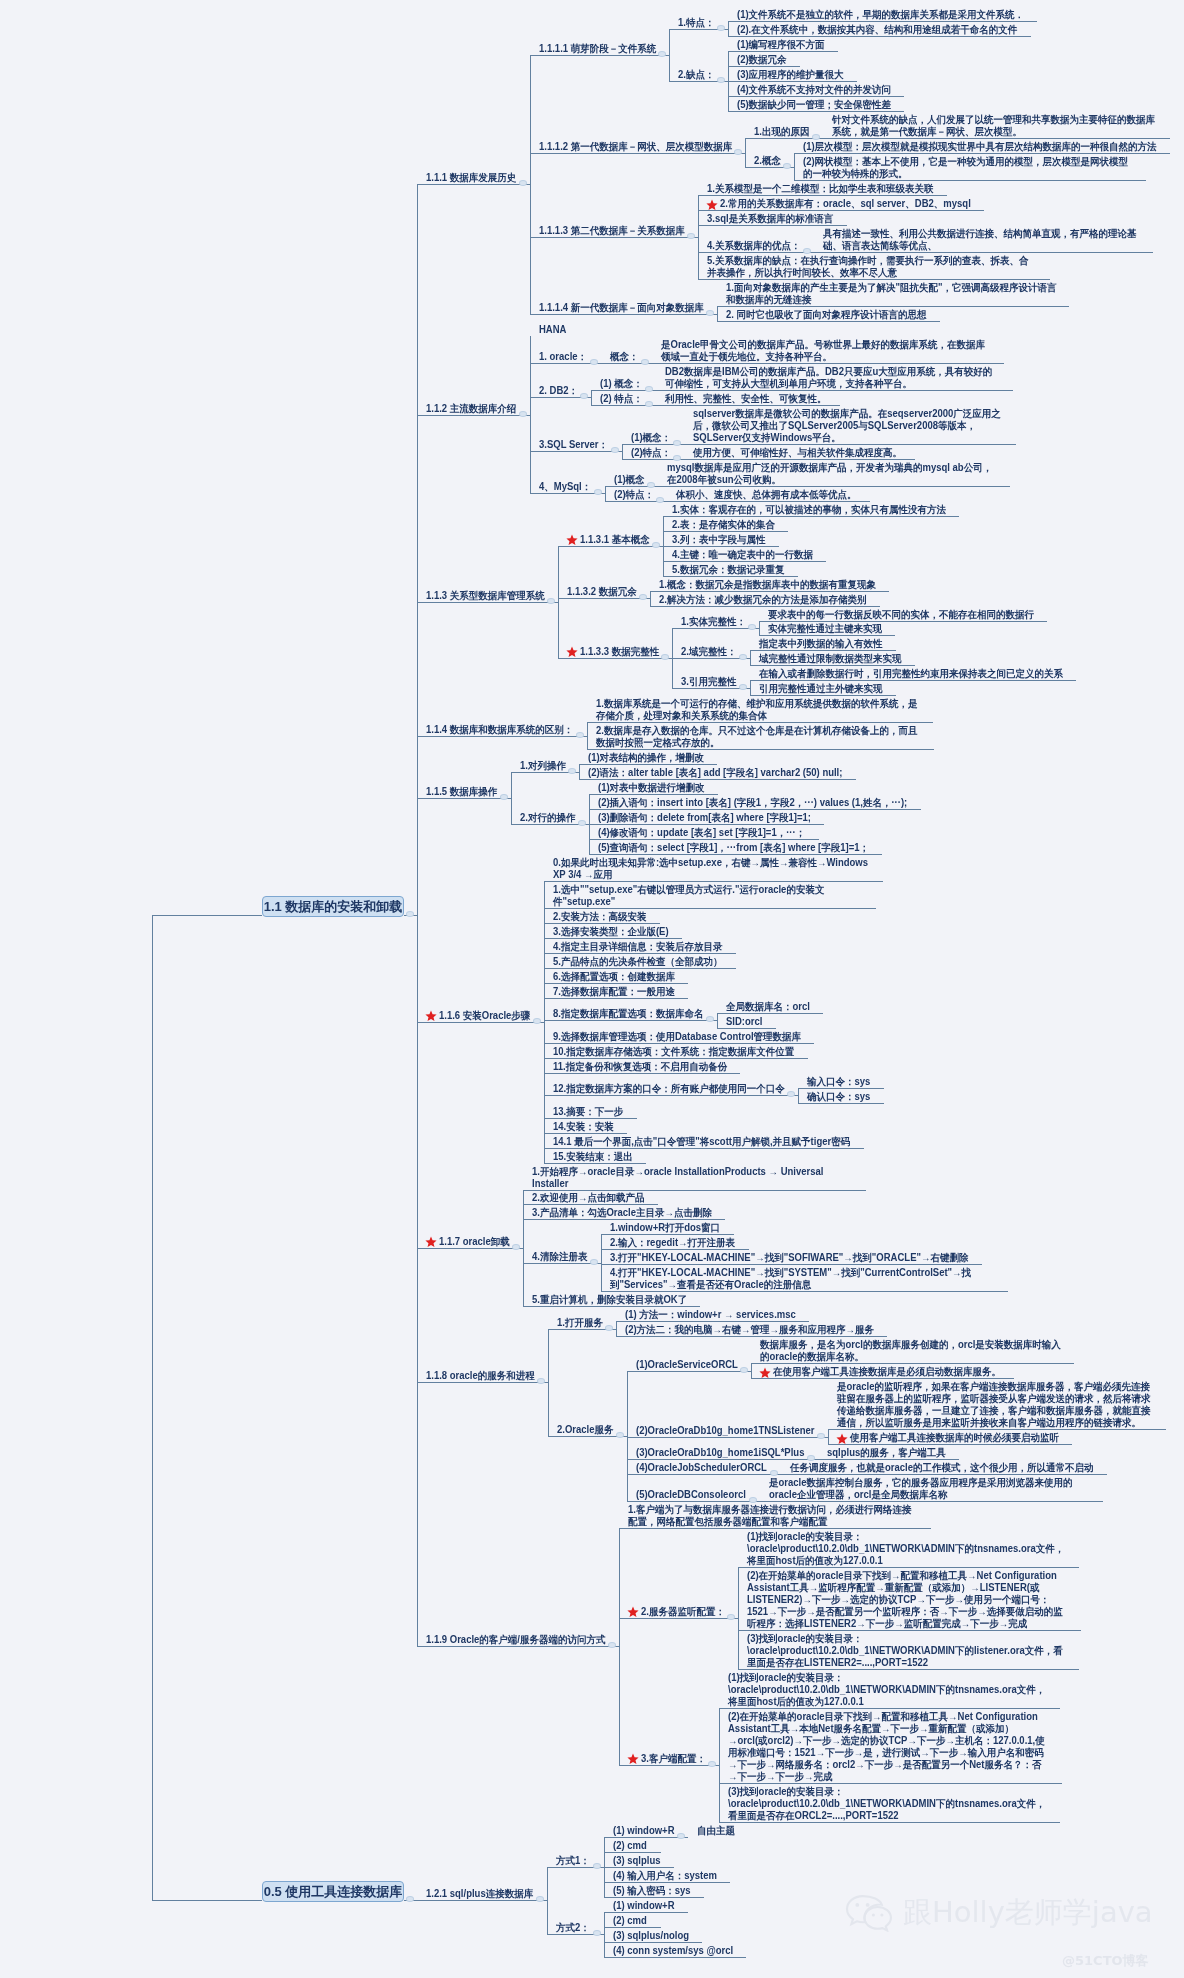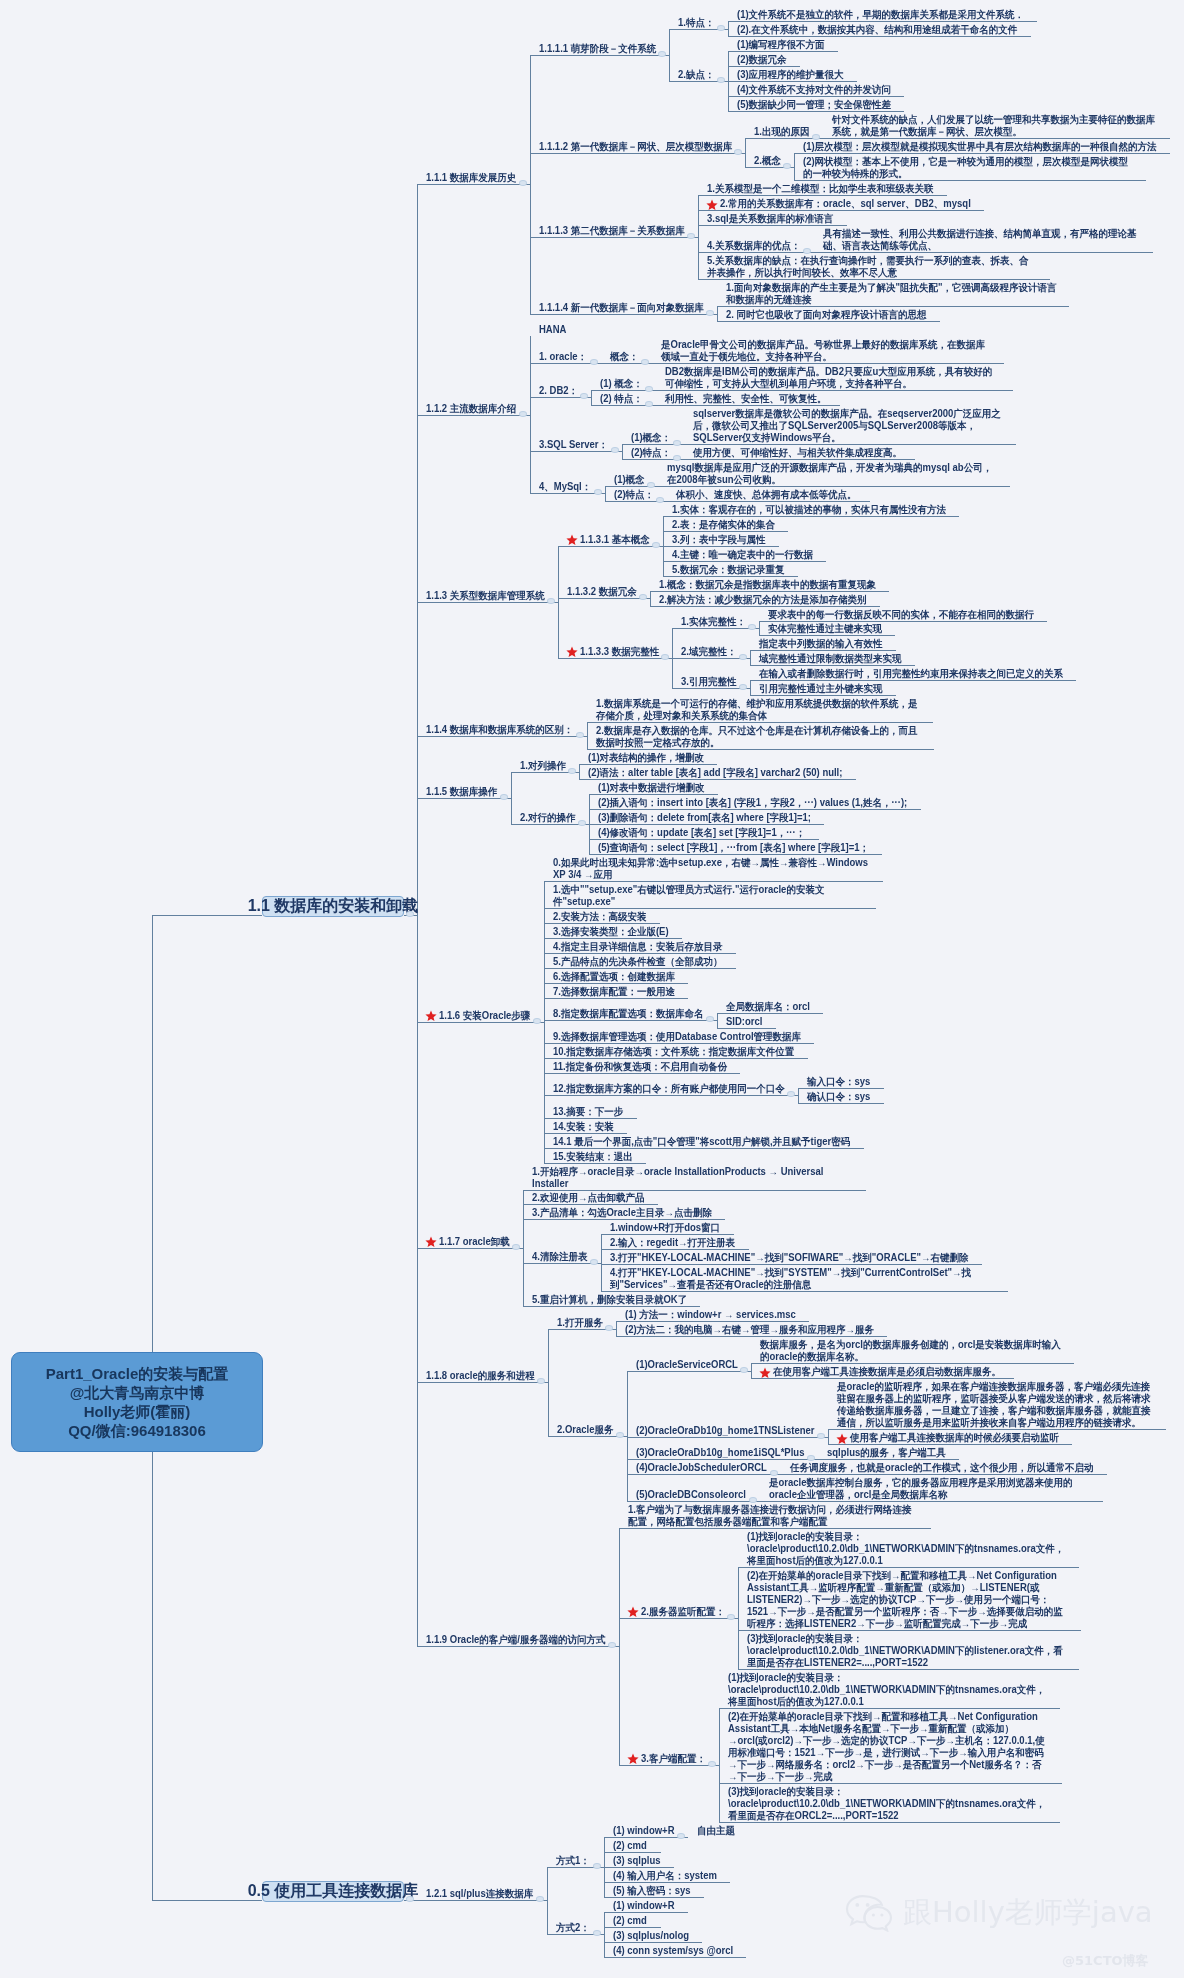--- a/index.html
+++ b/index.html
@@ -10,44 +10,38 @@
   .nd{position:absolute;color:#1f3864;white-space:pre-wrap;line-height:12px;
       font-weight:bold;font-size:10px;}
   .vl{position:absolute;width:1px;background:#62809f;}
   .hl{position:absolute;height:1px;background:#62809f;}
   .ul{position:absolute;height:1px;background:#62809f;}
   .dot{position:absolute;width:8px;height:6px;border-radius:50%;
        background:#d8e3f0;border:1px solid #bdd0e4;box-sizing:border-box;}
   .star{position:absolute;line-height:0;}
   .l1box{position:absolute;background:#cfe0f2;border:1px solid #7da6d0;border-radius:4px;
      box-sizing:border-box;display:flex;align-items:center;justify-content:center;}
-  .l1t{color:#1f3864;font-weight:bold;font-size:16px;white-space:pre;}
+  .l1t{color:#1f3864;font-weight:bold;font-size:13px;white-space:pre;}
   .rootbox{position:absolute;z-index:5;background:#5b9bd5;border:1px solid #3f7ebe;border-radius:9px;
      box-sizing:border-box;display:flex;flex-direction:column;align-items:center;
      justify-content:center;color:#18365c;font-weight:bold;font-size:15px;line-height:19px;}
   .rl{white-space:pre;}
   .wmark{position:absolute;display:flex;align-items:center;gap:10px;}
   .wmic{line-height:0;display:block;}
   .wmt{color:#e4e7ee;font-size:29px;font-weight:400;letter-spacing:0px;white-space:pre;
        font-family:"DejaVu Sans",sans-serif;}
   .credit{position:absolute;color:#e2e5ec;font-size:13px;font-weight:bold;
        font-family:"DejaVu Sans",sans-serif;}
 
 </style>
 </head>
 <body>
 
 <div id="canvas">
 
-  <div id="rootnode" class="rootbox" style="left: 11px; top: 1352px; width: 252px; height: 100px;">
-    <div class="rl">Part1_Oracle的安装与配置</div>
-    <div class="rl">@北大青鸟南京中博</div>
-    <div class="rl">Holly老师(霍丽)</div>
-    <div class="rl">QQ/微信:964918306</div>
-  </div>
 
   <div id="branches">
       <div class="vl" style="left: 728px; top: 21.485px; height: 14.97px;"></div>
       <div class="vl" style="left: 728px; top: 51.425px; height: 59.88px;"></div>
       <div class="vl" style="left: 669px; top: 28.97px; height: 52.395px;"></div>
       <div class="vl" style="left: 794px; top: 153.245px; height: 26.97px;"></div>
       <div class="vl" style="left: 745px; top: 138.275px; height: 28.455px;"></div>
       <div class="vl" style="left: 698px; top: 195.185px; height: 83.88px;"></div>
       <div class="vl" style="left: 717px; top: 306.035px; height: 14.97px;"></div>
       <div class="vl" style="left: 530px; top: 55.1675px; height: 258.352px;"></div>

